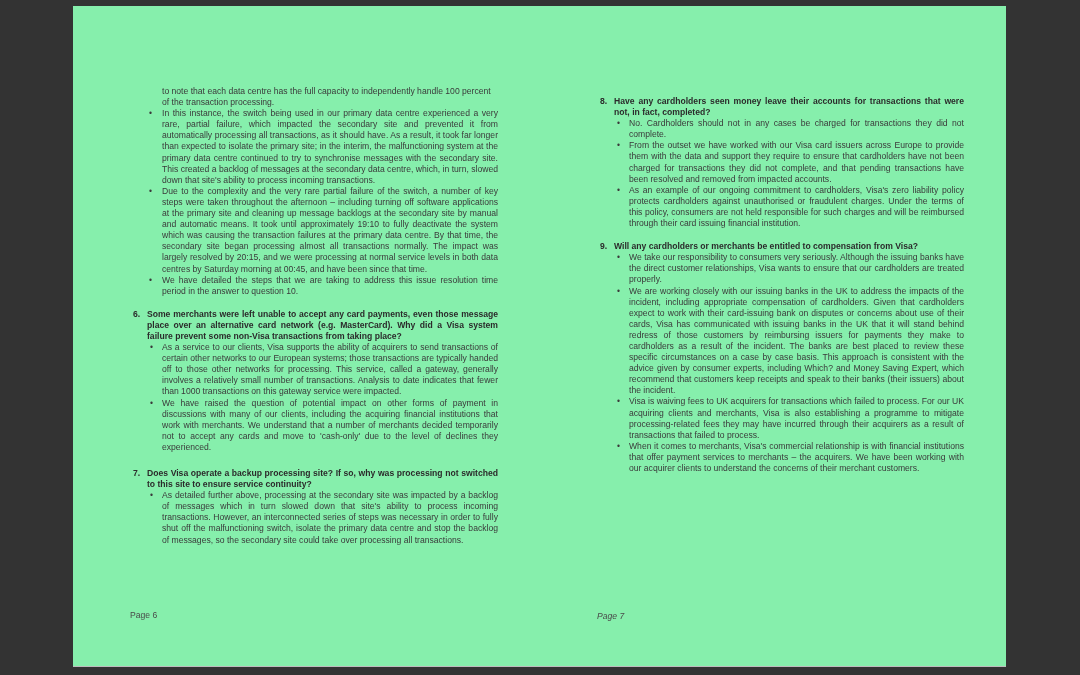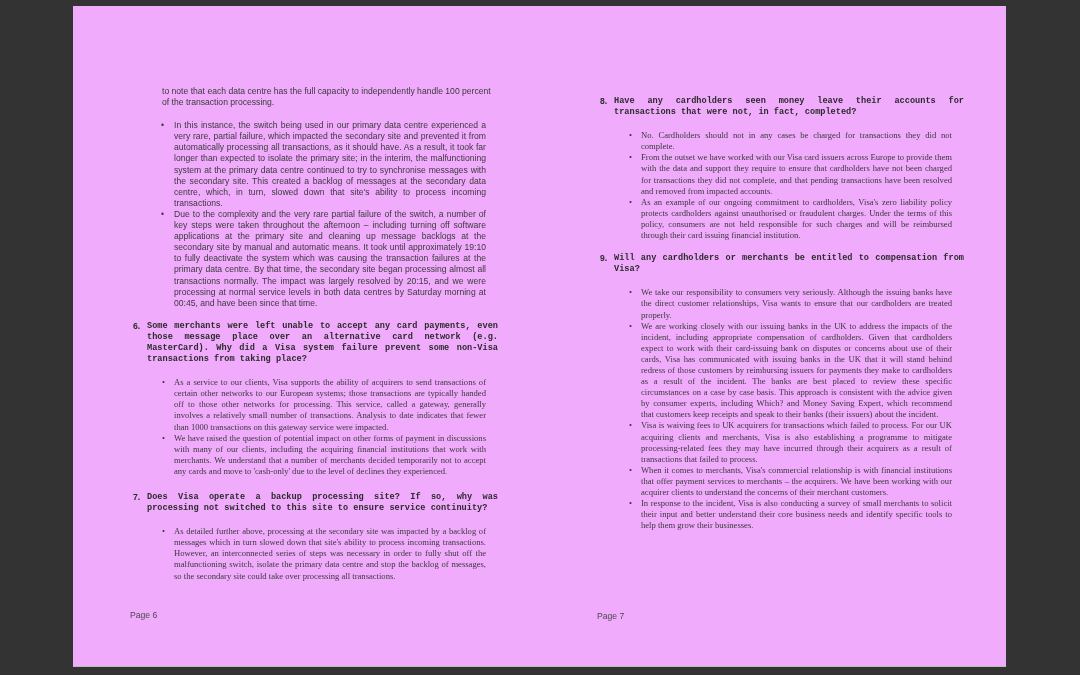--- a/index.html
+++ b/index.html
@@ -5,64 +5,65 @@
   html, body { margin: 0; padding: 0; }
   body {
     width: 1080px; height: 675px; overflow: hidden;
     background: #333333;
     position: relative;
     font-family: "Liberation Sans", sans-serif;
   }
   .spread {
     position: absolute; left: 73px; top: 6px;
     width: 933px; height: 660px;
-    background: #f0abfc;
+    background: #86efac;
     box-shadow: 0 1px 0 #bdbdbd;
   }
   .page {
     position: absolute; top: 0;
     color: #3a3a3a;
     font-size: 8.6px;
     line-height: 11.1px;
   }
   .page.left { left: 60px; width: 365px; top: 80px; }
   .page.right { left: 527px; width: 364px; top: 90px; }
   .cont { padding-left: 29px; }
-  ul.bullets { list-style: none; margin: 12px; padding: 0; }
+  ul.bullets { list-style: none; margin: 0; padding: 0; }
   ul.bullets li {
     position: relative; padding-left: 29px; text-align: justify;
   }
   ul.bullets li::before {
     content: "\2022"; position: absolute; left: 16px; top: 0;
     color: #3a3a3a;
   }
   .q { margin-top: 11px; }
   .q-head {
     display: flex; font-weight: bold; color: #2b2b2b;
   }
   .q-num { width: 14px; flex: 0 0 14px; }
-  .q-text { flex: 1; text-align: justify; font-family: Liberation Mono, monospace; }
-  .q ul.bullets li { padding-left: 29px; font-family: Liberation Serif, serif; }
+  .q-text { flex: 1; text-align: justify; }
+  .q ul.bullets li { padding-left: 29px; }
   .q ul.bullets li::before { left: 17px; }
   .page-num {
     position: absolute; font-size: 8.6px; color: #4a4a4a; text-align: center;
   }
   .page-num.left { left: 57px; top: 604px; }
-  .page-num.right { left: 524px; top: 605px; }
+  .page-num.right { left: 524px; top: 605px; font-style: italic; }
 </style>
 </head>
 <body>
 
 <div class="spread">
 
   <div class="page left">
     <div class="cont">to note that each data centre has the full capacity to independently handle 100 percent of the transaction processing.</div>
     <ul class="bullets">
       <li>In this instance, the switch being used in our primary data centre experienced a very rare, partial failure, which impacted the secondary site and prevented it from automatically processing all transactions, as it should have. As a result, it took far longer than expected to isolate the primary site; in the interim, the malfunctioning system at the primary data centre continued to try to synchronise messages with the secondary site. This created a backlog of messages at the secondary data centre, which, in turn, slowed down that site's ability to process incoming transactions.</li>
       <li>Due to the complexity and the very rare partial failure of the switch, a number of key steps were taken throughout the afternoon – including turning off software applications at the primary site and cleaning up message backlogs at the secondary site by manual and automatic means. It took until approximately 19:10 to fully deactivate the system which was causing the transaction failures at the primary data centre. By that time, the secondary site began processing almost all transactions normally. The impact was largely resolved by 20:15, and we were processing at normal service levels in both data centres by Saturday morning at 00:45, and have been since that time.</li>
+      <li>We have detailed the steps that we are taking to address this issue resolution time period in the answer to question 10.</li>
     </ul>
 
     <div class="q" style="margin-top:12px;">
       <div class="q-head">
         <span class="q-num">6.</span>
         <span class="q-text">Some merchants were left unable to accept any card payments, even those message place over an alternative card network (e.g. MasterCard). Why did a Visa system failure prevent some non-Visa transactions from taking place?</span>
       </div>
       <ul class="bullets">
         <li>As a service to our clients, Visa supports the ability of acquirers to send transactions of certain other networks to our European systems; those transactions are typically handed off to those other networks for processing. This service, called a gateway, generally involves a relatively small number of transactions. Analysis to date indicates that fewer than 1000 transactions on this gateway service were impacted.</li>
         <li>We have raised the question of potential impact on other forms of payment in discussions with many of our clients, including the acquiring financial institutions that work with merchants. We understand that a number of merchants decided temporarily not to accept any cards and move to 'cash-only' due to the level of declines they experienced.</li>
@@ -97,19 +98,18 @@
     <div class="q" style="margin-top:12px;">
       <div class="q-head">
         <span class="q-num">9.</span>
         <span class="q-text">Will any cardholders or merchants be entitled to compensation from Visa?</span>
       </div>
       <ul class="bullets">
         <li>We take our responsibility to consumers very seriously. Although the issuing banks have the direct customer relationships, Visa wants to ensure that our cardholders are treated properly.</li>
         <li>We are working closely with our issuing banks in the UK to address the impacts of the incident, including appropriate compensation of cardholders. Given that cardholders expect to work with their card-issuing bank on disputes or concerns about use of their cards, Visa has communicated with issuing banks in the UK that it will stand behind redress of those customers by reimbursing issuers for payments they make to cardholders as a result of the incident. The banks are best placed to review these specific circumstances on a case by case basis. This approach is consistent with the advice given by consumer experts, including Which? and Money Saving Expert, which recommend that customers keep receipts and speak to their banks (their issuers) about the incident.</li>
         <li>Visa is waiving fees to UK acquirers for transactions which failed to process. For our UK acquiring clients and merchants, Visa is also establishing a programme to mitigate processing-related fees they may have incurred through their acquirers as a result of transactions that failed to process.</li>
         <li>When it comes to merchants, Visa's commercial relationship is with financial institutions that offer payment services to merchants – the acquirers. We have been working with our acquirer clients to understand the concerns of their merchant customers.</li>
-        <li>In response to the incident, Visa is also conducting a survey of small merchants to solicit their input and better understand their core business needs and identify specific tools to help them grow their businesses.</li>
       </ul>
     </div>
   </div>
   <div class="page-num right">Page 7</div>
 
 </div>
 
 </body></html>

